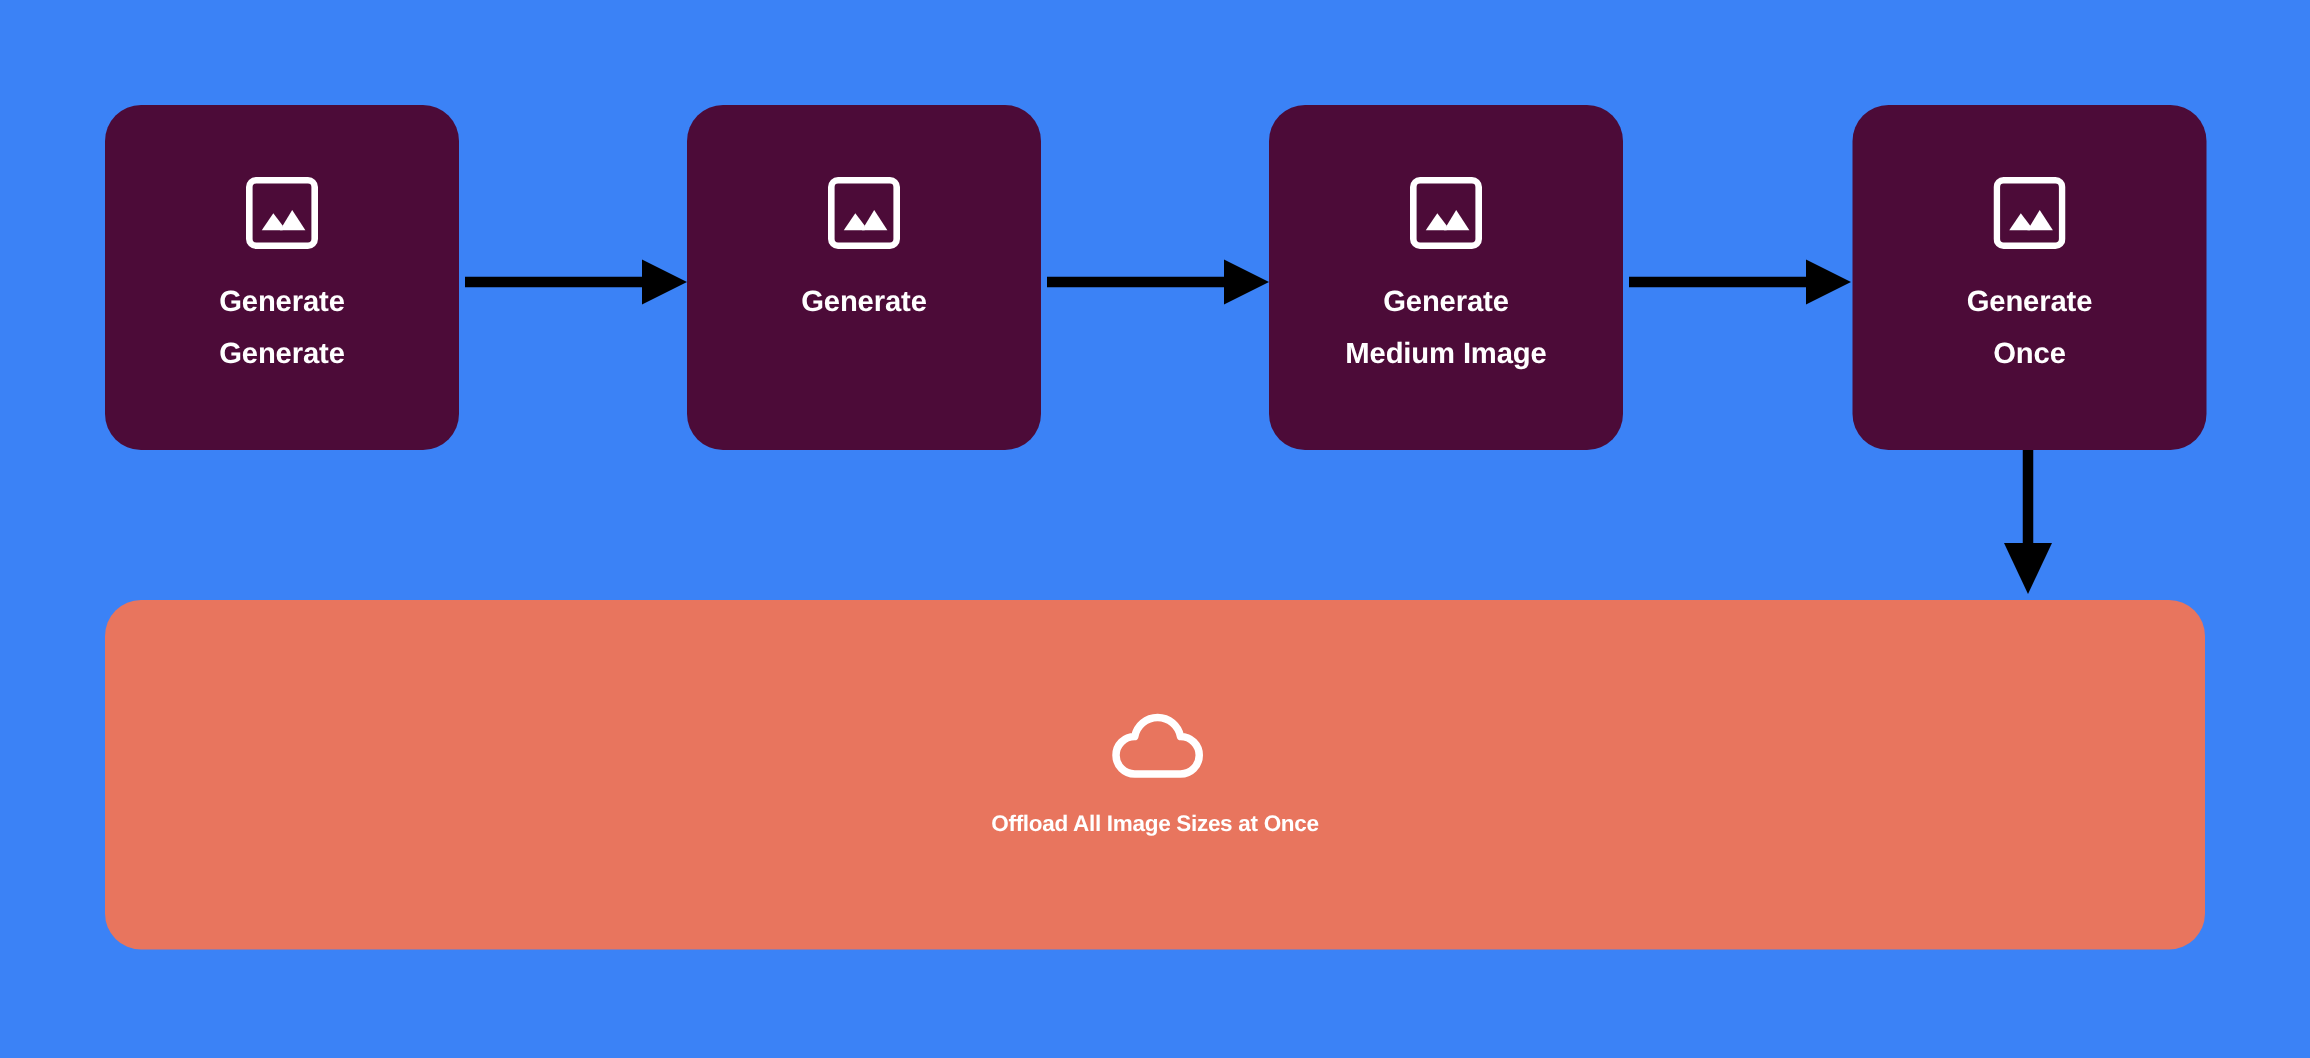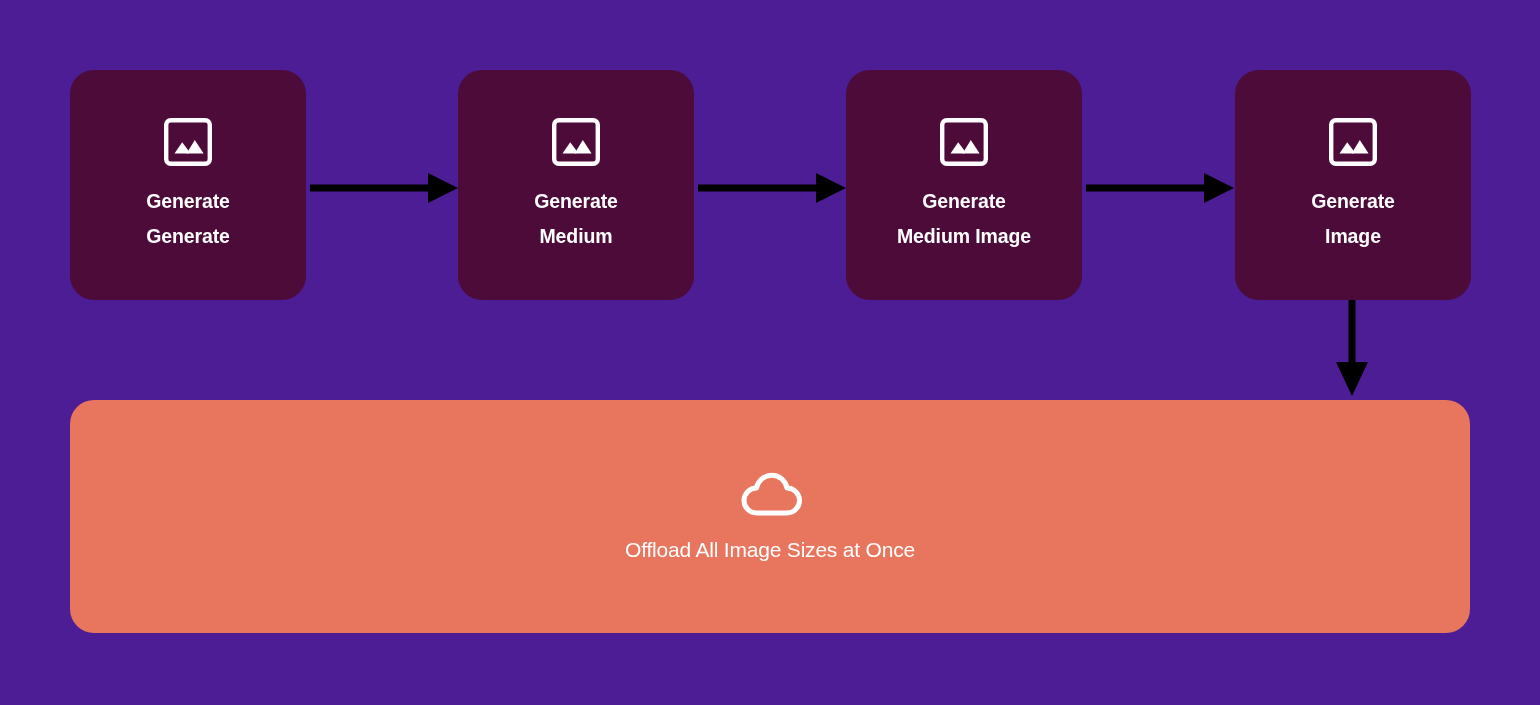--- a/index.html
+++ b/index.html
@@ -10,21 +10,21 @@
     width: 1540px;
     height: 705px;
     background: #f4f4f4;
     font-family: "Liberation Sans", sans-serif;
     overflow: hidden;
   }
   #canvas {
     position: relative;
     width: 1540px;
     height: 705px;
-    background: #4c1d95;
+    background: #3b82f6;
   }
 
   
   .step-card {
     position: absolute;
     top: 70px;
     width: 236px;
     height: 230px;
     background: #4c0b38;
     border-radius: 24px;
@@ -96,22 +96,22 @@
     box-sizing: border-box;
   }
   .cloud-icon {
     width: 66px;
     height: 44px;
     display: block;
   }
   .banner-label {
     margin-top: 22px;
     color: #ffffff;
-    font-size: 21px;
-    font-weight: normal;
+    font-size: 15px;
+    font-weight: bold;
     text-align: center;
     letter-spacing: -0.2px;
   }
 </style>
 </head>
 <body>
 
 <div id="canvas">
 
   <div class="step-card c0">
@@ -138,21 +138,20 @@
   <div class="step-card c1">
     <span>
       <svg class="image-icon" viewBox="0 0 48 48" xmlns="http://www.w3.org/2000/svg">
         <rect x="2.2" y="2.2" width="43.6" height="43.6" rx="4.5" ry="4.5" fill="none" stroke="#ffffff" stroke-width="4.4"></rect>
         <path d="M10.5 35.5 L18.2 24.2 L24.4 32.4 L24.4 35.5 Z" fill="#ffffff"></path>
         <path d="M22.6 35.5 L30.8 22.0 L39.6 35.5 Z" fill="#ffffff"></path>
       </svg>
     </span>
     <div class="step-label">
       <span class="ln">Generate</span>
-      <span class="ln">Medium</span>
     </div>
   </div>
 
   <span class="arrow-h a1">
     <svg width="148" height="34" viewBox="0 0 148 34" xmlns="http://www.w3.org/2000/svg">
       <rect x="0" y="13.5" width="124" height="7" fill="#000000"></rect>
       <path d="M118 2 L148 17 L118 32 Z" fill="#000000"></path>
     </svg>
   </span>
 
@@ -180,21 +179,21 @@
   <div class="step-card c3">
     <span>
       <svg class="image-icon" viewBox="0 0 48 48" xmlns="http://www.w3.org/2000/svg">
         <rect x="2.2" y="2.2" width="43.6" height="43.6" rx="4.5" ry="4.5" fill="none" stroke="#ffffff" stroke-width="4.4"></rect>
         <path d="M10.5 35.5 L18.2 24.2 L24.4 32.4 L24.4 35.5 Z" fill="#ffffff"></path>
         <path d="M22.6 35.5 L30.8 22.0 L39.6 35.5 Z" fill="#ffffff"></path>
       </svg>
     </span>
     <div class="step-label">
       <span class="ln">Generate</span>
-      <span class="ln">Image</span>
+      <span class="ln">Once</span>
     </div>
   </div>
 
   <span class="arrow-v">
     <svg width="44" height="98" viewBox="0 0 44 98" xmlns="http://www.w3.org/2000/svg">
       <rect x="18.5" y="0" width="7" height="68" fill="#000000"></rect>
       <path d="M6 62 L38 62 L22 96 Z" fill="#000000"></path>
     </svg>
   </span>
 

